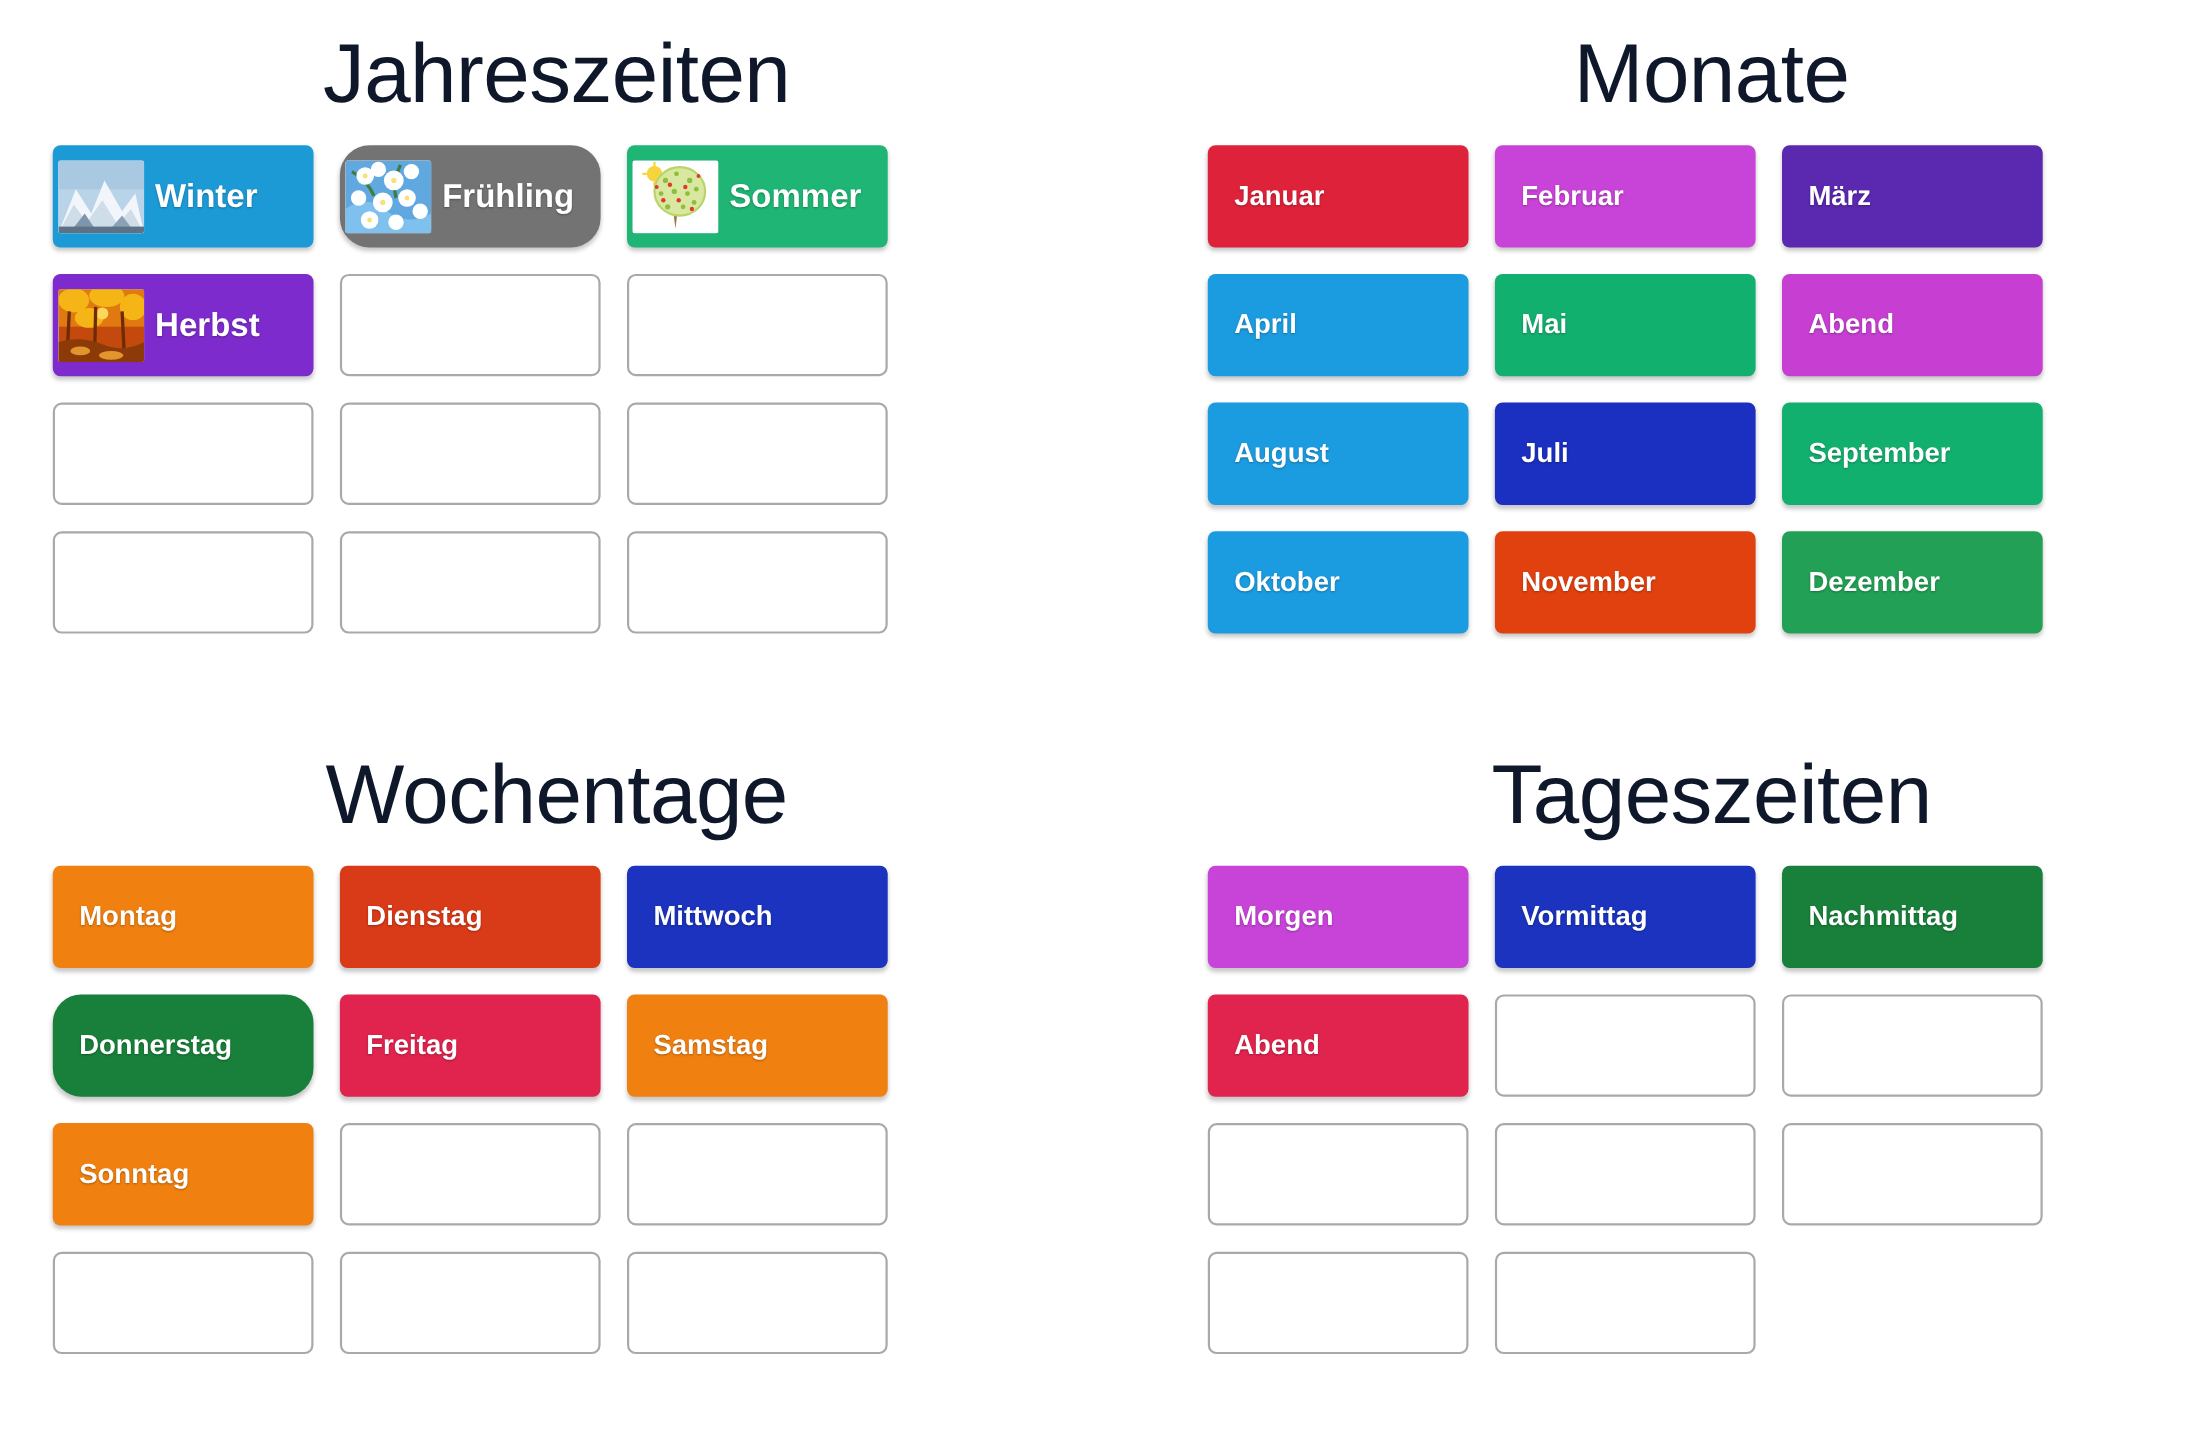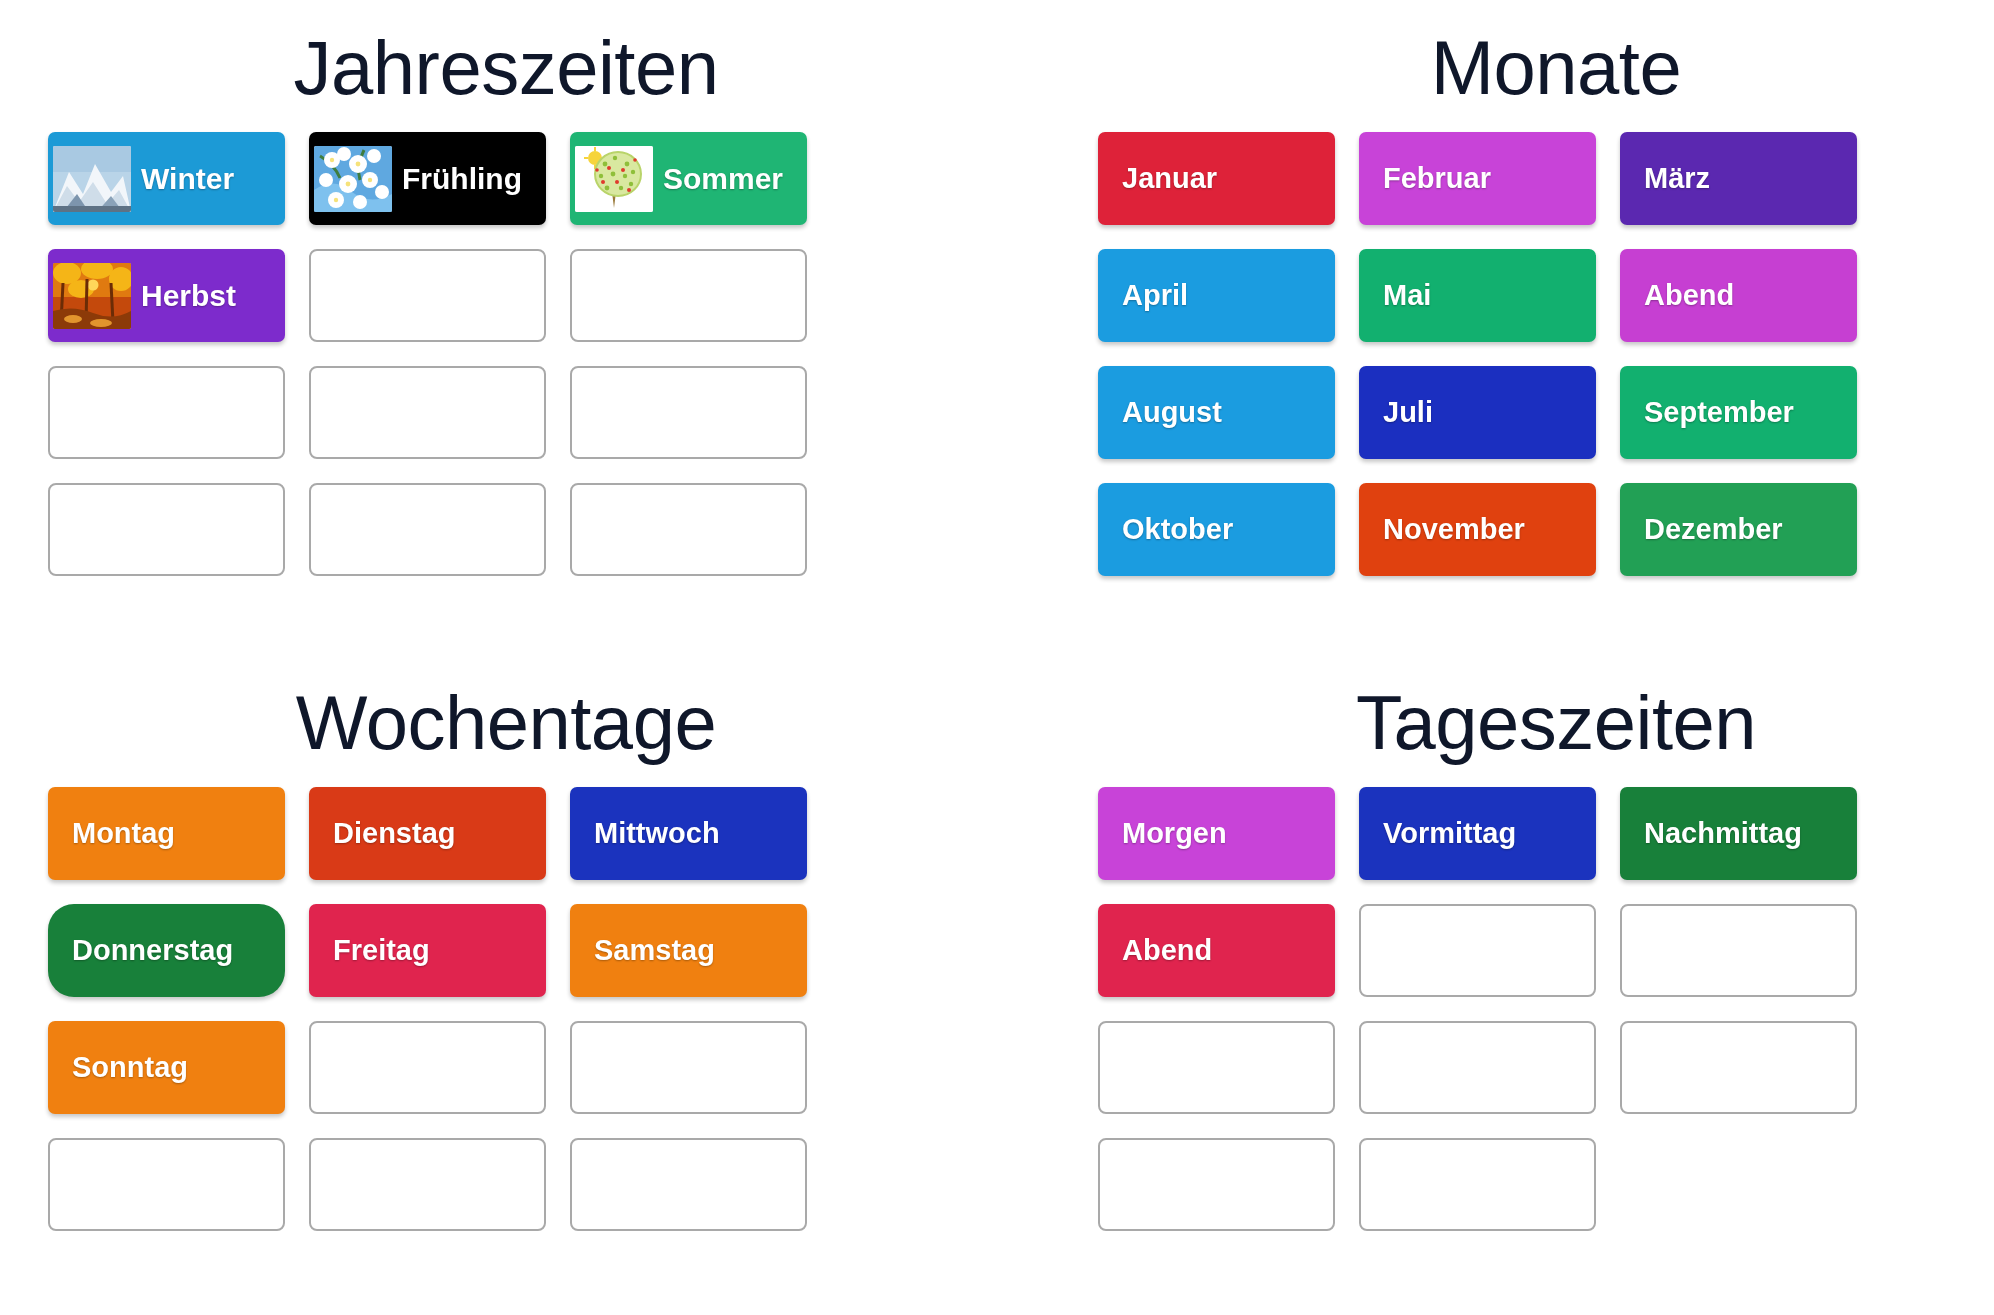--- a/index.html
+++ b/index.html
@@ -73,21 +73,21 @@
     background: #ffffff;
     border: 2px solid #a9a9a9;
     border-radius: 8px;
   }
 
   .tile.filled {
     box-shadow: 0 3px 4px rgba(0,0,0,0.22);
   }
 
   .tile-label {
-    font-size: 29px;
+    font-size: 25px;
     font-weight: 700;
     color: #ffffff;
     white-space: nowrap;
     text-shadow: 0 1px 2px rgba(0,0,0,0.30);
     line-height: 1;
   }
 
   
   .tile.with-thumb { padding-left: 5px; }
   .tile.with-thumb .tile-label { margin-left: 10px; font-size: 30px; }
@@ -124,21 +124,21 @@
                 <rect y="0" width="78" height="26" fill="#a9c9e2"></rect>
                 <polygon points="0,66 16,26 30,48 42,18 58,46 70,30 78,66" fill="#f2f6fa"></polygon>
                 <polygon points="0,66 14,40 26,56 40,36 54,58 66,44 78,66" fill="#cfdde9"></polygon>
                 <polygon points="10,66 24,48 36,66" fill="#7d95ad"></polygon>
                 <polygon points="44,66 58,50 70,66" fill="#8aa2b8"></polygon>
                 <rect y="60" width="78" height="6" fill="#5e7285"></rect>
               </svg>
             </span>
             <span class="tile-label">Winter</span>
           </div>
-          <div class="tile filled with-thumb" style="background: #000000;">
+          <div class="tile filled with-thumb" style="background: #737373; border-radius: 27px;">
             <span class="thumb">
               <svg viewBox="0 0 78 66" preserveAspectRatio="none">
                 <rect width="78" height="66" fill="#5fa8e0"></rect>
                 <path d="M0 44 Q20 30 38 46 Q56 60 78 48 L78 66 L0 66Z" fill="#7ec1ee"></path>
                 <g fill="#3f7d3f">
                   <path d="M6 10 q14 8 20 22" stroke="#3f7d3f" stroke-width="3" fill="none"></path>
                   <path d="M50 4 q-8 16 -4 30" stroke="#3f7d3f" stroke-width="3" fill="none"></path>
                 </g>
                 <g fill="#ffffff">
                   <circle cx="18" cy="14" r="8"></circle>

